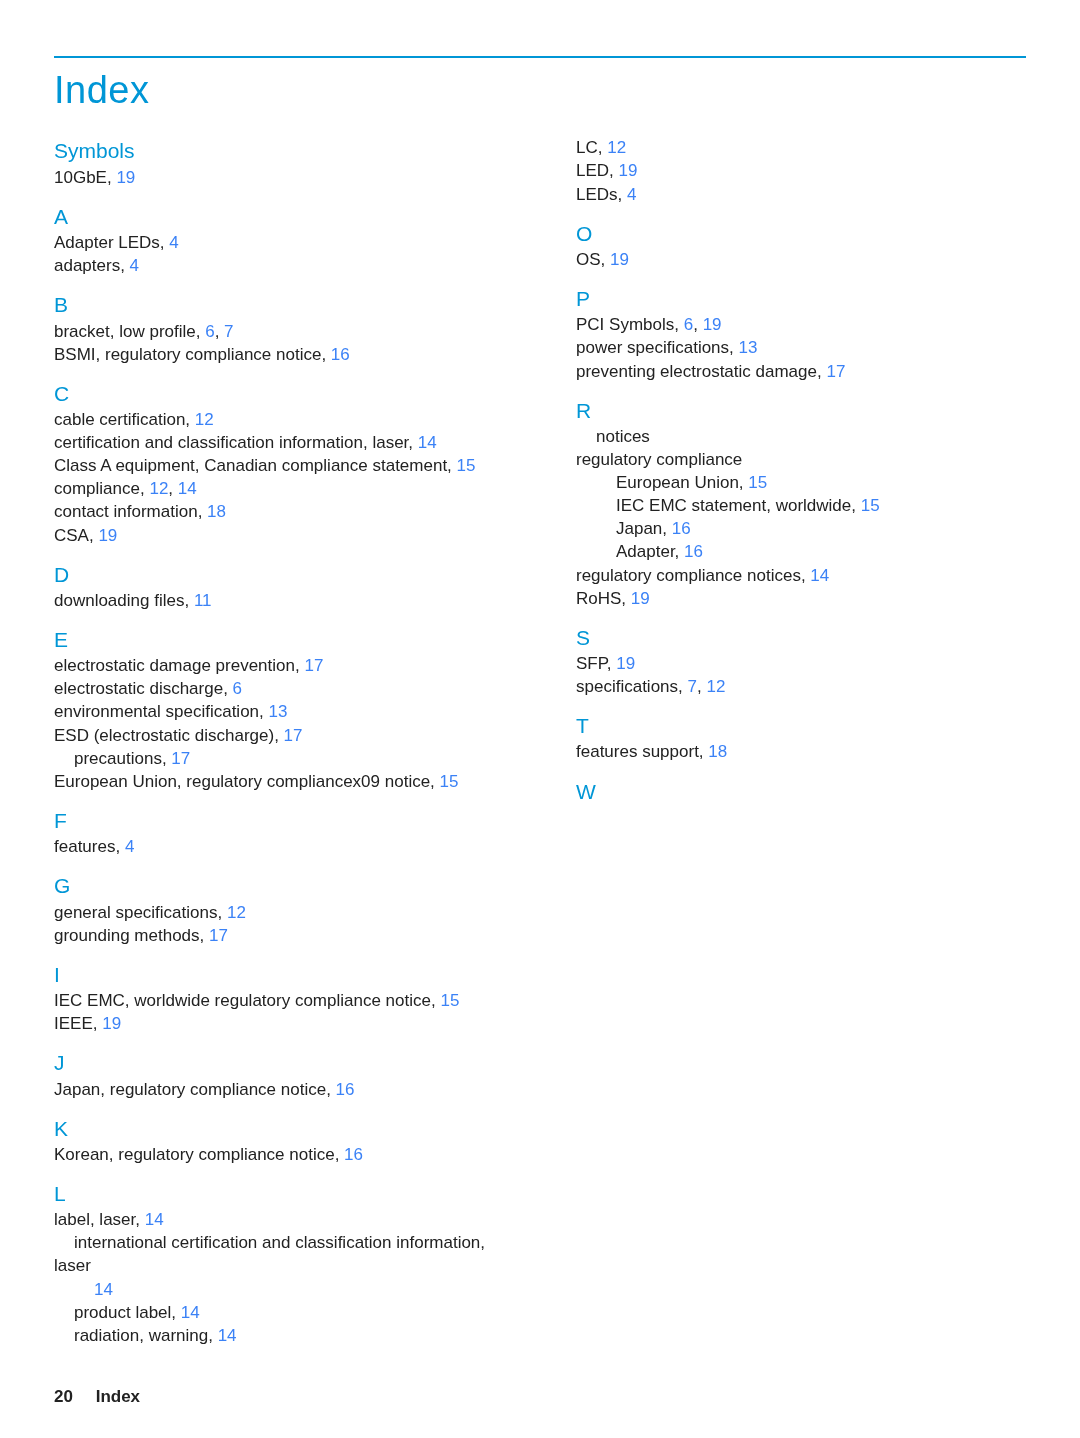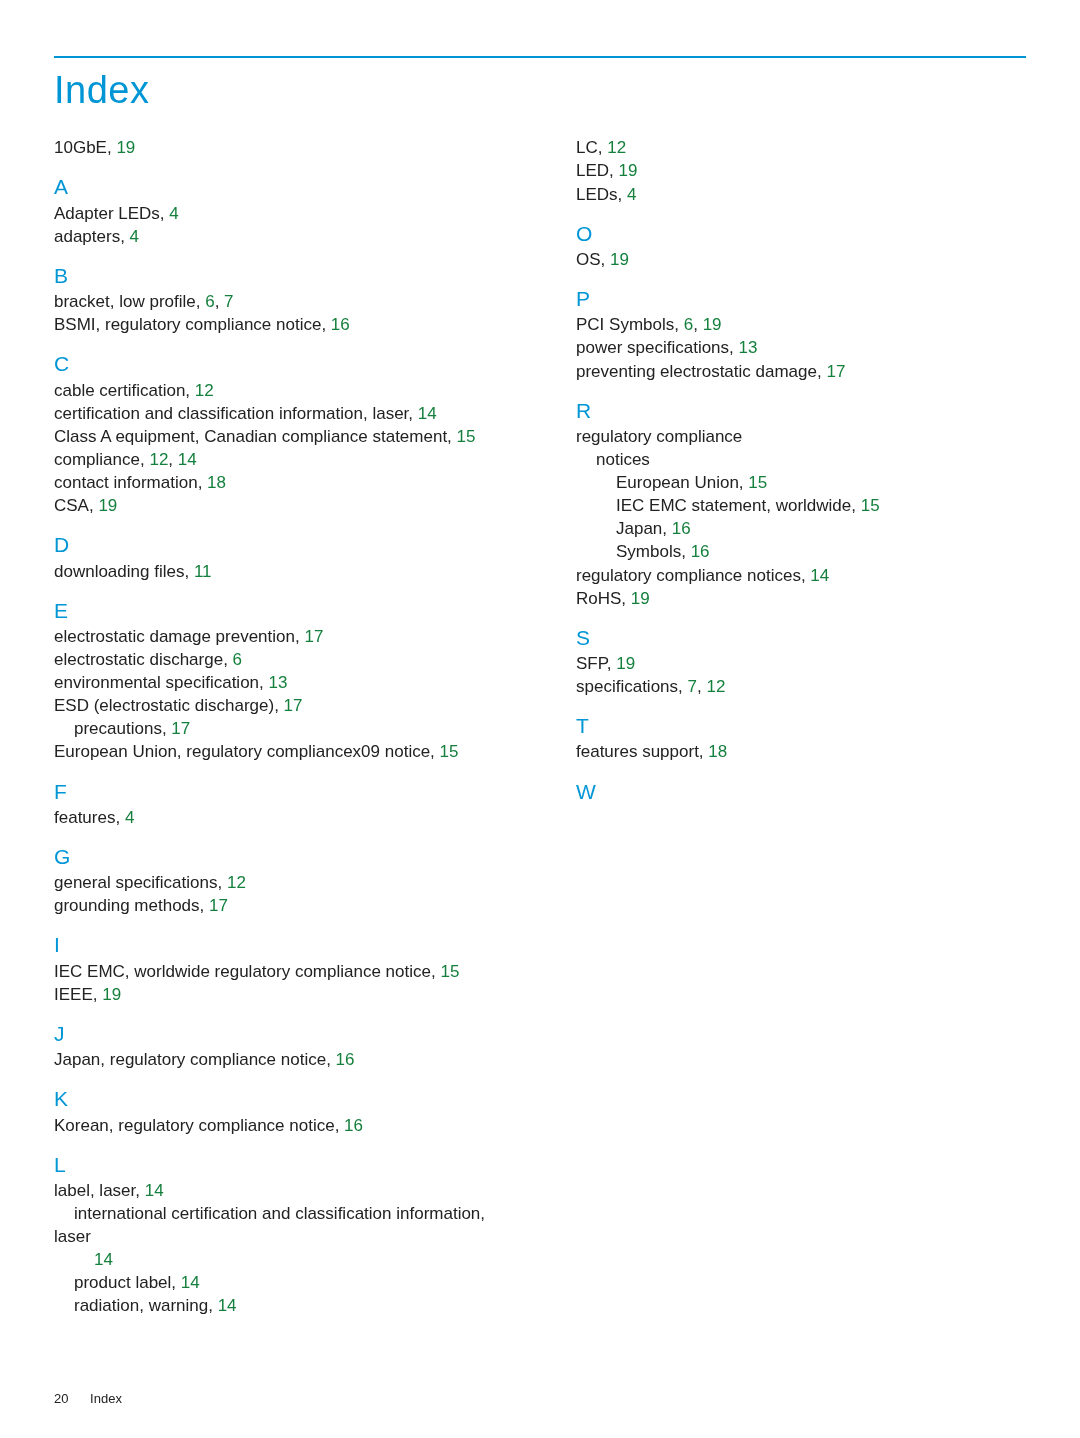--- a/index.html
+++ b/index.html
@@ -37,38 +37,39 @@
     color: #0096d6;
     font-weight: 400;
     font-size: 21px;
     margin-top: 14px;
     margin-bottom: 2px;
   }
   .section-head.first { margin-top: 0; }
   .entry { margin-bottom: 1px; font-weight: 300; }
   .sub1 { padding-left: 20px; }
   .sub2 { padding-left: 40px; }
-  .pg { color: #15803d; margin-top: 14px; }
+  .pg { color: #3b82f6; margin-top: 14px; }
   .footer {
     position: absolute;
     left: 54px;
     bottom: 30px;
-    font-size: 13px;
-    font-weight: 400;
+    font-size: 17px;
+    font-weight: 700;
   }
   .footer .fnum { margin-right: 18px; }
 </style>
 </head>
 <body>
 
 <div class="rule"></div>
 <h1 class="title">Index</h1>
 
 <div class="columns">
   <div class="col left" id="col-left">
+      <div class="section-head first">Symbols</div>
       <div class="entry"><span>10GbE, </span><span class="pg">19</span></div>
       <div class="section-head">A</div>
       <div class="entry"><span>Adapter LEDs, </span><span class="pg">4</span></div>
       <div class="entry"><span>adapters, </span><span class="pg">4</span></div>
       <div class="section-head">B</div>
       <div class="entry"><span>bracket, low profile, </span><span class="pg">6</span><span>, </span><span class="pg">7</span></div>
       <div class="entry"><span>BSMI, regulatory compliance notice, </span><span class="pg">16</span></div>
       <div class="section-head">C</div>
       <div class="entry"><span>cable certification, </span><span class="pg">12</span></div>
       <div class="entry"><span>certification and classification information, laser, </span><span class="pg">14</span></div>
@@ -109,26 +110,26 @@
       <div class="entry"><span>LC, </span><span class="pg">12</span></div>
       <div class="entry"><span>LED, </span><span class="pg">19</span></div>
       <div class="entry"><span>LEDs, </span><span class="pg">4</span></div>
       <div class="section-head">O</div>
       <div class="entry"><span>OS, </span><span class="pg">19</span></div>
       <div class="section-head">P</div>
       <div class="entry"><span>PCI Symbols, </span><span class="pg">6</span><span>, </span><span class="pg">19</span></div>
       <div class="entry"><span>power specifications, </span><span class="pg">13</span></div>
       <div class="entry"><span>preventing electrostatic damage, </span><span class="pg">17</span></div>
       <div class="section-head">R</div>
+      <div class="entry sub1"><span>notices</span></div>
       <div class="entry"><span>regulatory compliance</span></div>
-      <div class="entry sub1"><span>notices</span></div>
       <div class="entry sub2"><span>European Union, </span><span class="pg">15</span></div>
       <div class="entry sub2"><span>IEC EMC statement, worldwide, </span><span class="pg">15</span></div>
       <div class="entry sub2"><span>Japan, </span><span class="pg">16</span></div>
-      <div class="entry sub2"><span>Symbols, </span><span class="pg">16</span></div>
+      <div class="entry sub2"><span>Adapter, </span><span class="pg">16</span></div>
       <div class="entry"><span>regulatory compliance notices, </span><span class="pg">14</span></div>
       <div class="entry"><span>RoHS, </span><span class="pg">19</span></div>
       <div class="section-head">S</div>
       <div class="entry"><span>SFP, </span><span class="pg">19</span></div>
       <div class="entry"><span>specifications, </span><span class="pg">7</span><span>, </span><span class="pg">12</span></div>
       <div class="section-head">T</div>
       <div class="entry"><span>features support, </span><span class="pg">18</span></div>
       <div class="section-head">W</div>
     </div>
 </div>

